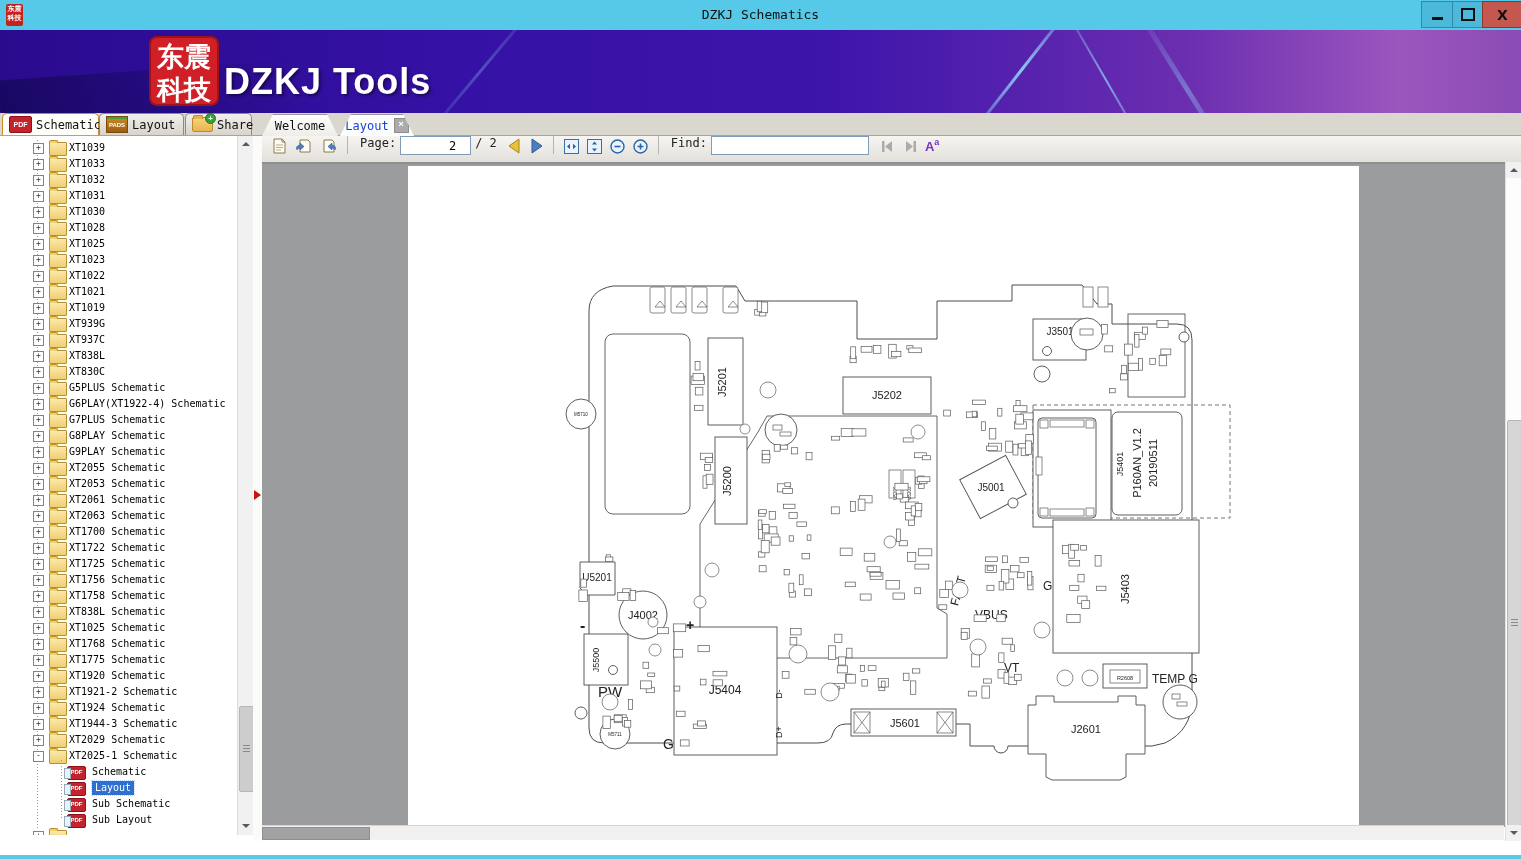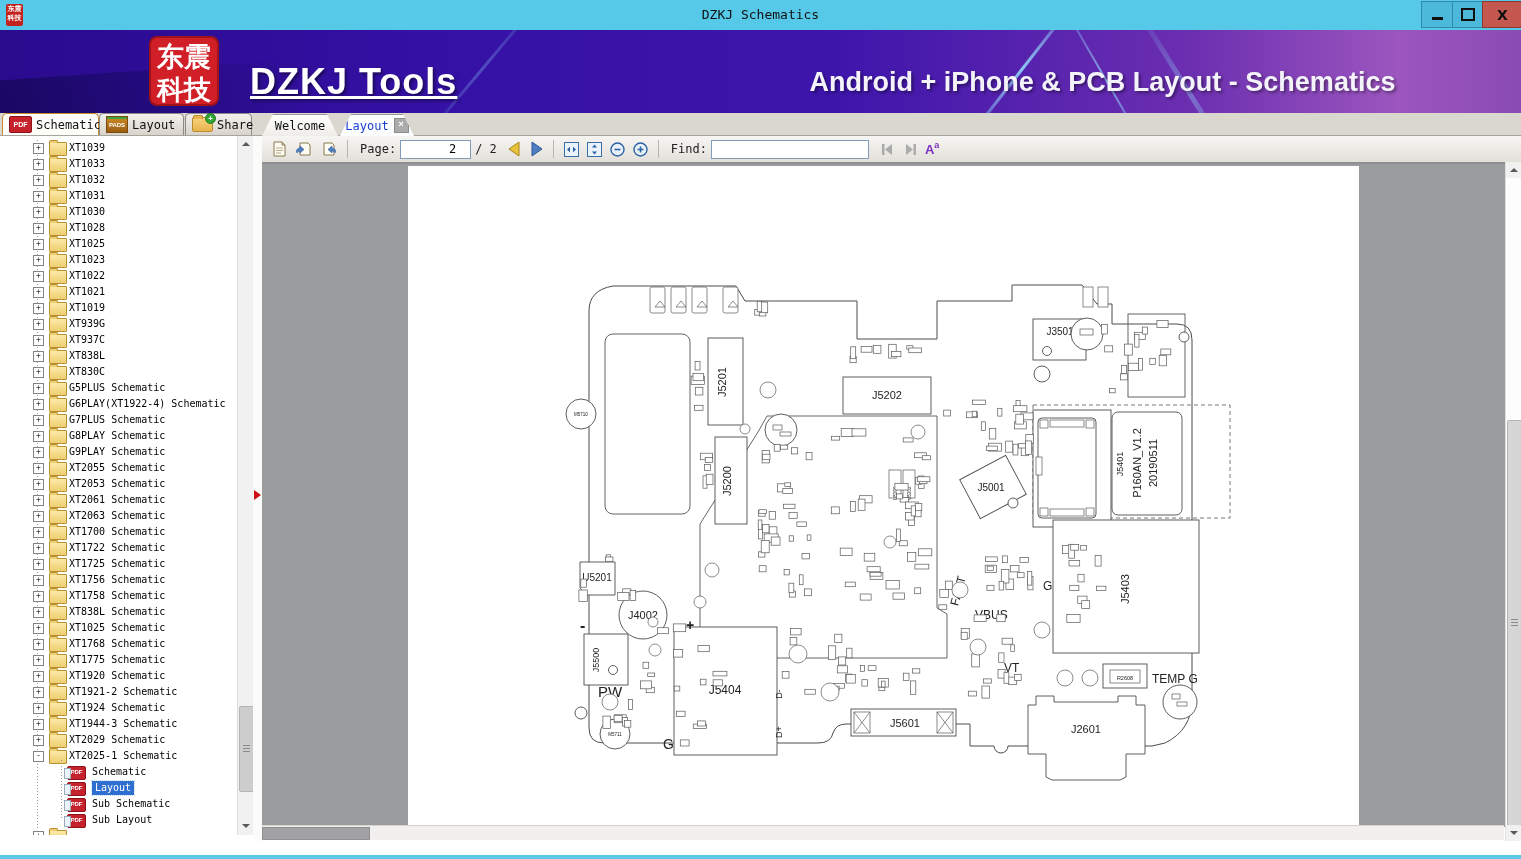--- a/index.html
+++ b/index.html
@@ -27,22 +27,22 @@
   .banner .shade{position:absolute;left:0;top:40px;width:300px;height:60px;
       background:linear-gradient(75deg,rgba(10,5,60,.55),rgba(10,5,60,0));transform:rotate(-4deg);}
   .streak{position:absolute;width:3px;height:200px;background:linear-gradient(rgba(140,220,255,0),rgba(150,225,255,.85),rgba(140,220,255,0));}
   .s1{left:1020px;top:-60px;transform:rotate(38deg);}
   .s2{left:1105px;top:-50px;transform:rotate(-30deg);width:2px;opacity:.8;}
   .s3{left:480px;top:-60px;transform:rotate(40deg);opacity:.35;}
   .s4{left:1185px;top:-40px;transform:rotate(-32deg);width:5px;opacity:.45;}
   .banner .logo{position:absolute;left:149px;top:6px;width:70px;height:70px;background:#D01F26;border:2px solid #9e1218;
       border-radius:8px;color:#fff;font:bold 27px/33px "DejaVu Sans",sans-serif;text-align:center;overflow:hidden;
       word-break:break-all;padding:2px;box-sizing:border-box;}
-  .banner .brand{position:absolute;left:250px;top:44px;color:#fff;font-size:36px;font-weight:bold;letter-spacing:1px;
-      text-shadow:2px 2px 3px rgba(0,0,0,.45);transform:translateY(-50%);top:52px;text-decoration:underline;}
+  .banner .brand{position:absolute;left:224px;top:44px;color:#fff;font-size:36px;font-weight:bold;letter-spacing:1px;
+      text-shadow:2px 2px 3px rgba(0,0,0,.45);transform:translateY(-50%);top:52px;}
   .banner .tagline{position:absolute;left:790px;top:52px;width:625px;transform:translateY(-50%);text-align:center;
       color:#F4F3FA;font-size:27px;font-weight:bold;text-shadow:2px 2px 3px rgba(0,0,0,.4);white-space:nowrap;}
 
   
   .tabbar{position:absolute;left:0;top:113px;width:1521px;height:23px;background:#DAD7CF;border-bottom:1px solid #a7a49c;box-sizing:border-box;}
   .rtab{position:absolute;top:0;height:22px;border:1px solid #8a8a8a;border-bottom:none;border-radius:5px 5px 0 0;
       display:flex;align-items:center;gap:4px;padding:0 6px;box-sizing:border-box;cursor:pointer;
       background:linear-gradient(#F2F0EC,#D8D4CC);font-family:"DejaVu Sans Mono",monospace;font-size:12px;color:#111;}
   .rtab.active{background:#FEFEFA;border-color:#C98A2E;}
   .doctab{position:absolute;top:1px;height:21px;display:flex;align-items:center;justify-content:center;gap:5px;
@@ -91,21 +91,21 @@
   .chev{width:0;height:0;border-left:4px solid transparent;border-right:4px solid transparent;}
   .chev.up{border-bottom:4px solid #5a5a5a;}
   .chev.down{border-top:4px solid #5a5a5a;}
   .splitstrip{position:absolute;left:253px;top:0;width:9px;height:705px;background:#FBFBF9;}
   .redarrow{position:absolute;left:1px;top:354px;width:0;height:0;border-top:5px solid transparent;
       border-bottom:5px solid transparent;border-left:7px solid #CC1111;cursor:pointer;}
 
   .rightpane{position:absolute;left:262px;top:0;width:1259px;height:705px;}
   
   .toolbar{position:absolute;left:0;top:0;width:1259px;height:26px;
-      background:linear-gradient(#F6F5F2,#E3E0DA);display:flex;align-items:center;padding-left:6px;box-sizing:border-box;
+      background:linear-gradient(#F6F5F2,#E3E0DA);display:flex;align-items:flex-start;padding-left:6px;box-sizing:border-box;
       font-size:12px;color:#222;}
   .tbtn{height:20px;display:flex;align-items:center;justify-content:center;padding:0 2px;margin:0 1px;cursor:pointer;}
   .tsep{width:1px;height:18px;background:#b9b5ae;margin:0 6px;}
   .tlabel{margin:0 4px 0 6px;font-family:"DejaVu Sans Mono",monospace;font-size:12px;}
   .tinput{height:17px;border:1px solid #7F9DB9;background:#fff;font:12px "DejaVu Sans Mono",monospace;padding:0 3px;}
   .pageinput{width:52px;text-align:right;padding-right:14px;}
   .findinput{width:150px;}
   .pagetotal{margin:0 6px 0 4px;font-family:"DejaVu Sans Mono",monospace;}
 
   
@@ -149,21 +149,20 @@
   </div>
 
   <div class="banner">
     <div class="shade"></div>
     <div class="streak s3"></div>
     <div class="streak s1"></div>
     <div class="streak s2"></div>
     <div class="streak s4"></div>
     <div class="logo">东震科技</div>
     <div class="brand">DZKJ Tools</div>
-    <div class="tagline">Android + iPhone &amp; PCB Layout - Schematics</div>
   </div>
 
   <div class="tabbar" id="tabbar">
       <div class="rtab active" style="left: 2px; width: 97px;">
         <span class="tabicon pdficon">PDF</span>
         <span>Schematic</span>
       </div>
       <div class="rtab" style="left: 99px; width: 85px;">
         <span class="tabicon padsicon">PADS</span>
         <span>Layout</span>

